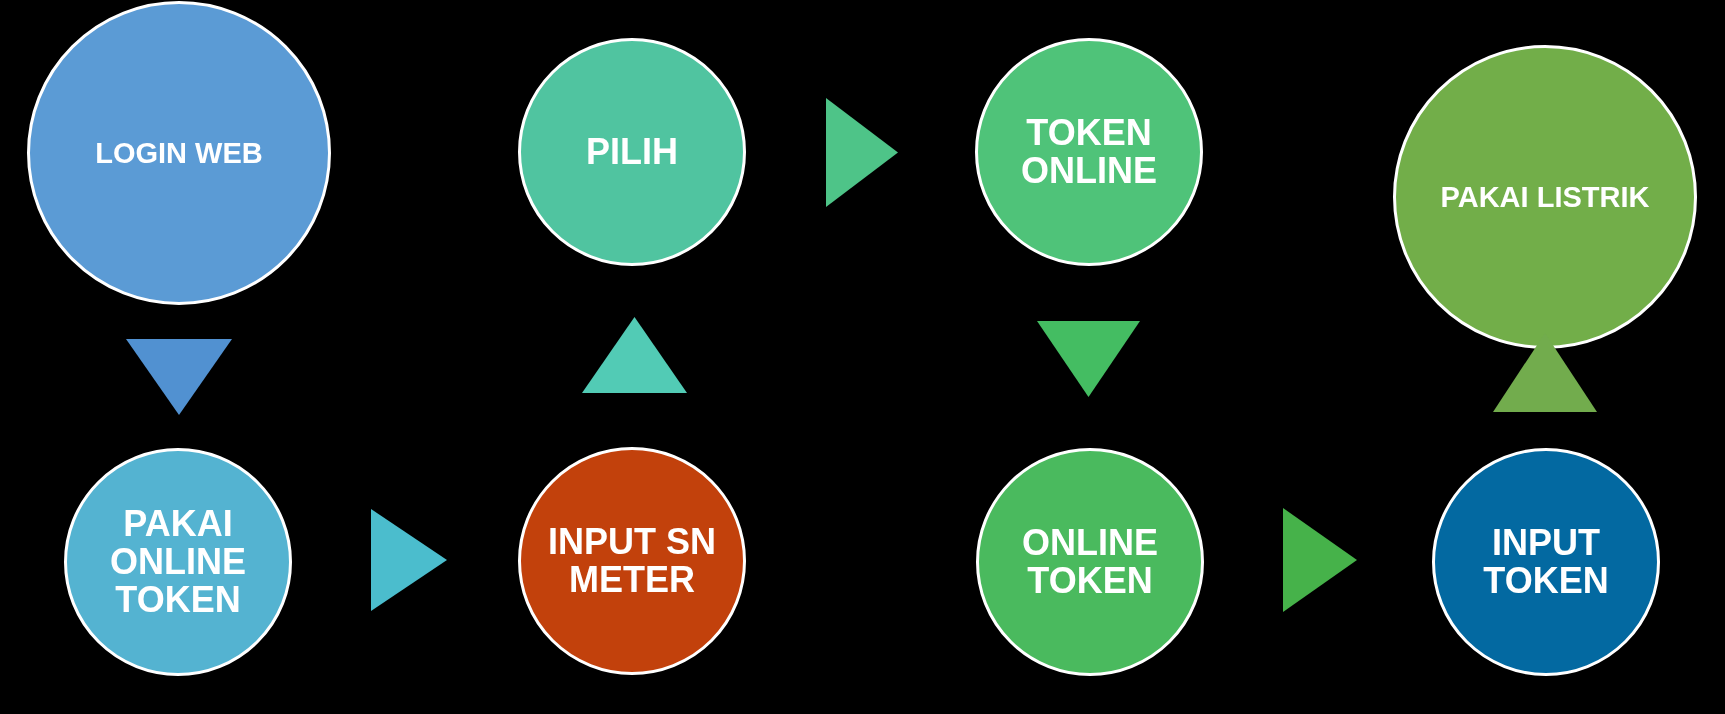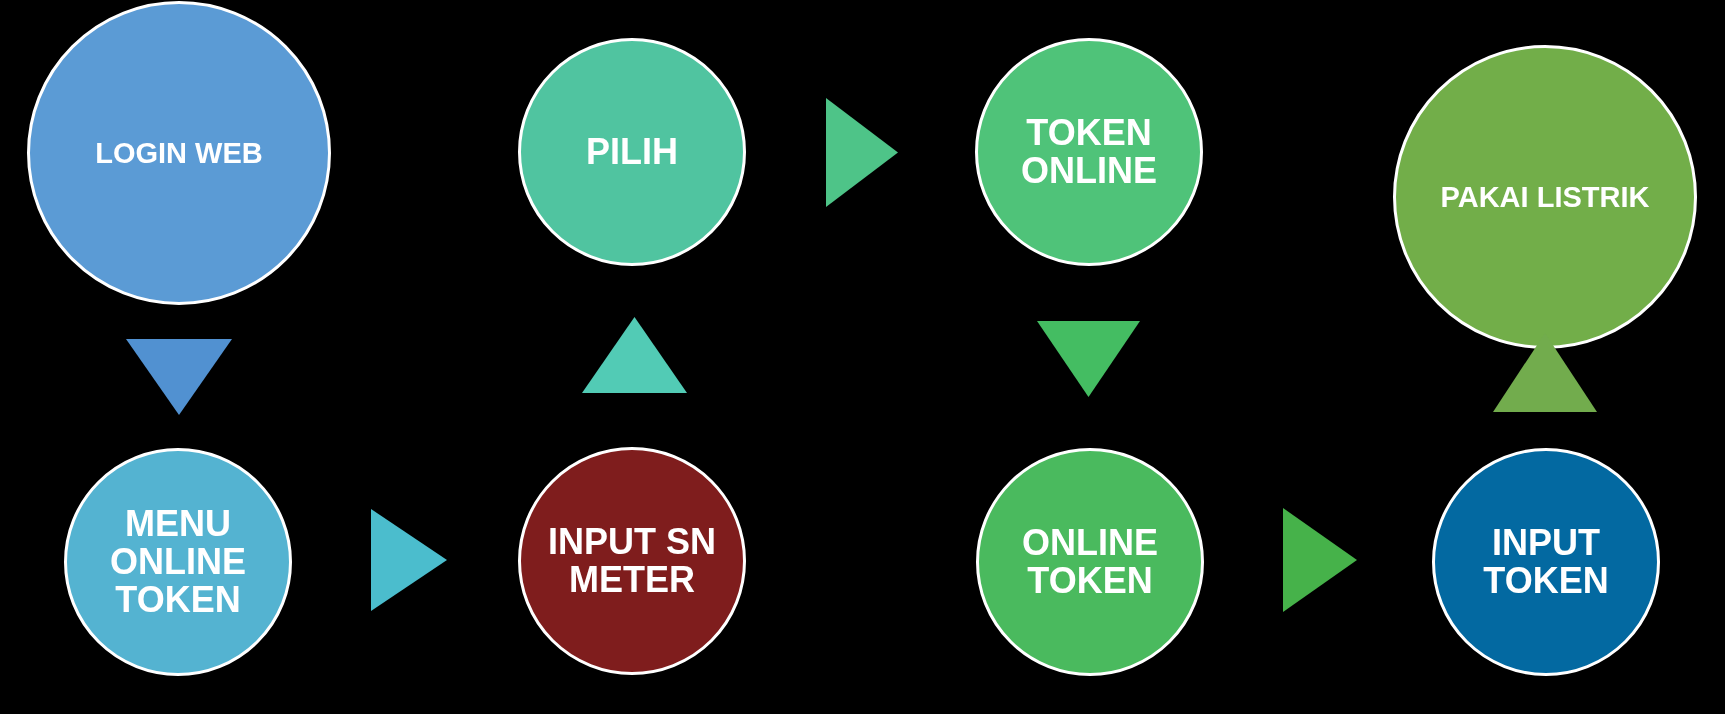--- a/index.html
+++ b/index.html
@@ -65,27 +65,27 @@
   </div>
 
   <div class="node lg" style="left: 1393px; top: 1px; background-color: rgb(114, 174, 73); margin-top: 44px;">
     <div class="label">
       <span class="ln">PAKAI LISTRIK</span>
     </div>
   </div>
 
   <div class="node sm" style="left: 64px; top: 448px; background-color: rgb(84, 179, 209);">
     <div class="label">
-      <span class="ln">MENU</span>
+      <span class="ln">PAKAI</span>
       <span class="ln">ONLINE</span>
       <span class="ln">TOKEN</span>
     </div>
   </div>
 
-  <div class="node sm" style="left: 518px; top: 447px; background-color: #7f1d1d;">
+  <div class="node sm" style="left: 518px; top: 447px; background-color: #c2410c;">
     <div class="label">
       <span class="ln">INPUT SN</span>
       <span class="ln">METER</span>
     </div>
   </div>
 
   <div class="node sm" style="left: 976px; top: 448px; background-color: rgb(74, 186, 94);">
     <div class="label">
       <span class="ln">ONLINE</span>
       <span class="ln">TOKEN</span>

